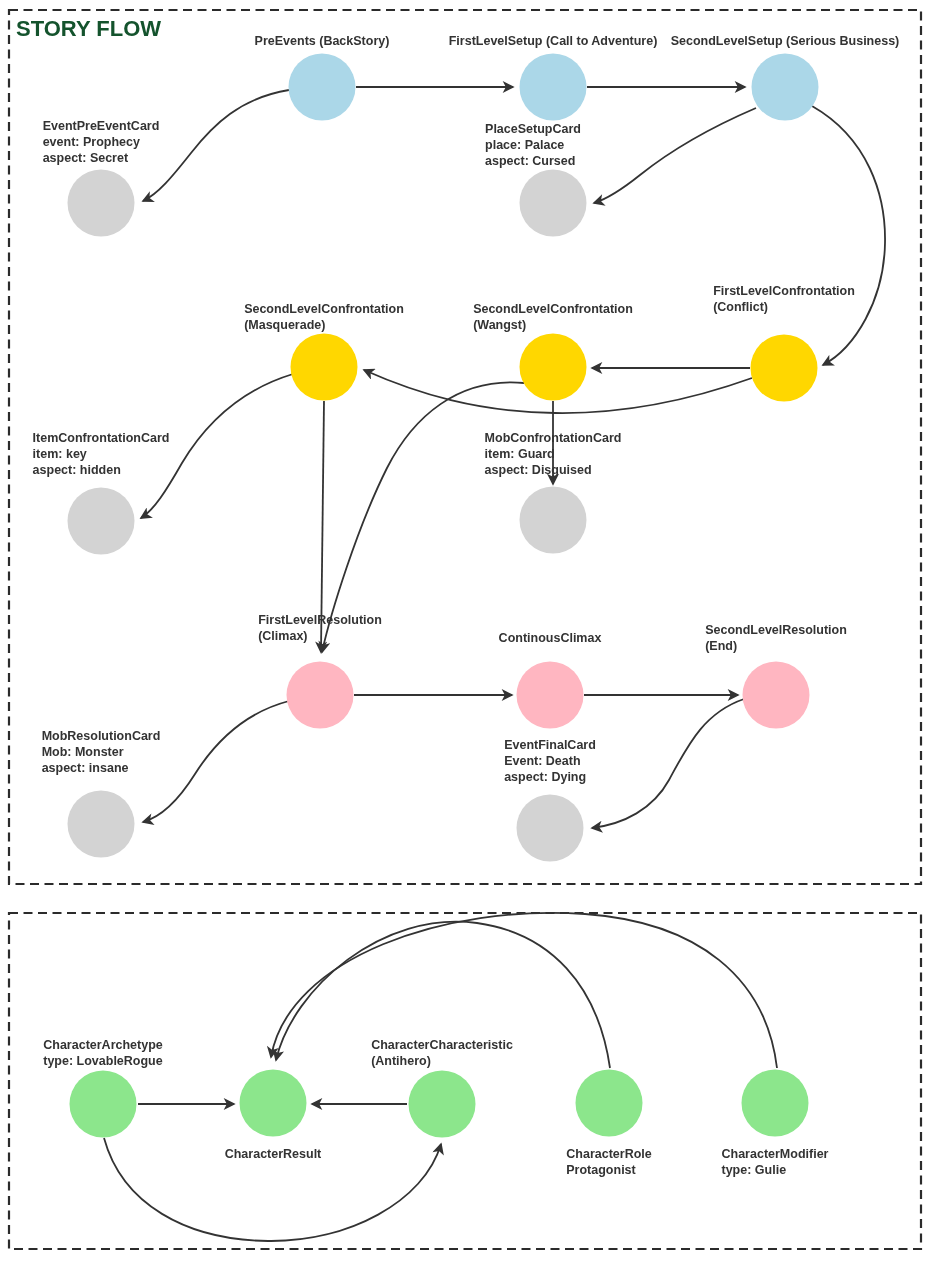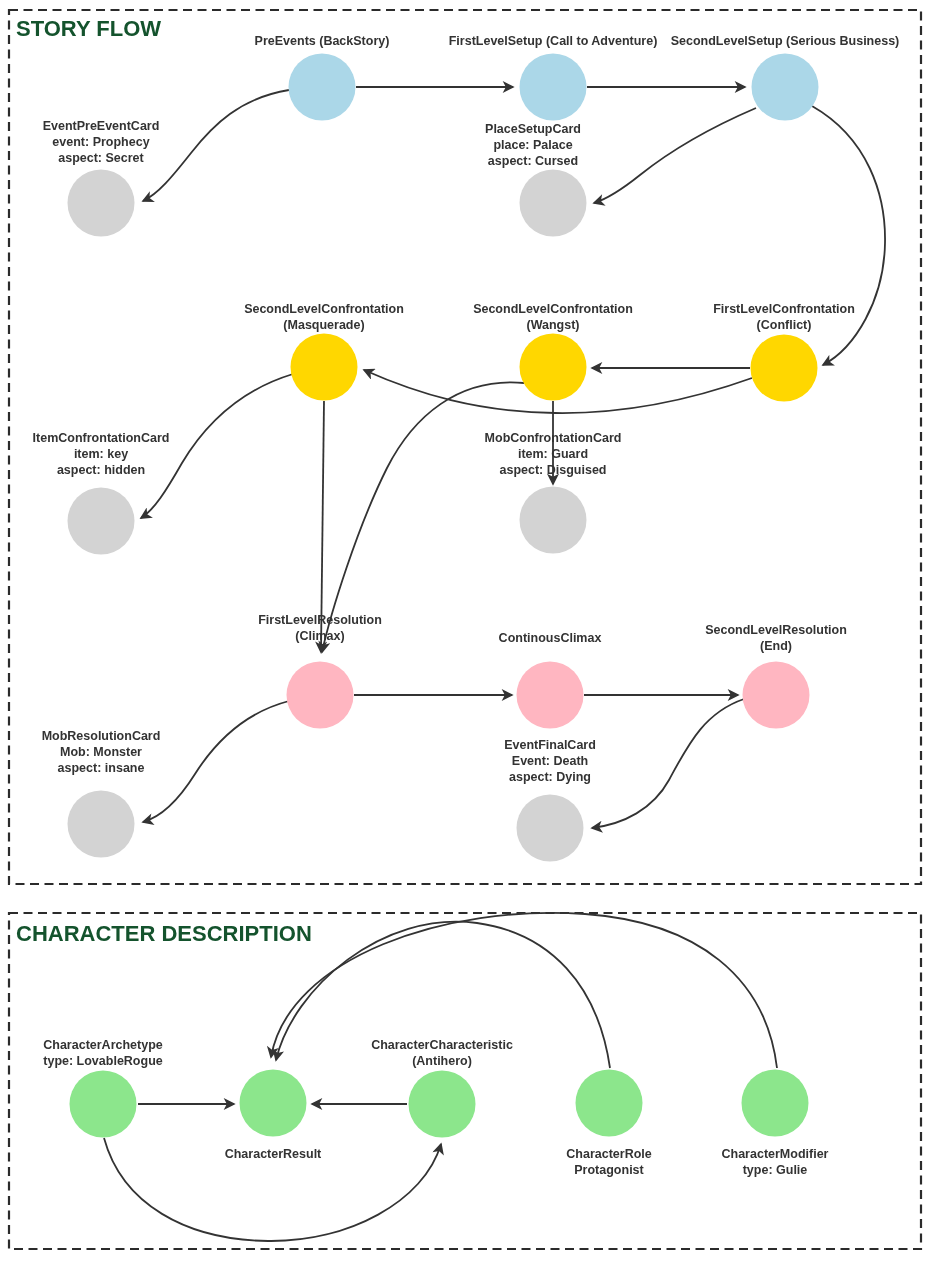--- a/index.html
+++ b/index.html
@@ -6,37 +6,36 @@
   .canvas{
     position:relative;width:936px;height:1265px;background:#ffffff;
     font-family:"Liberation Sans","DejaVu Sans",sans-serif;overflow:hidden;
   }
   svg.layer{position:absolute;left:0;top:0;width:936px;height:1265px;z-index:1;}
   .node{
     position:absolute;width:67px;height:67px;border-radius:50%;
     transform:translate(-50%,-50%);z-index:2;
   }
   .lbl{
-    position:absolute;transform:translateX(-50%);text-align:center;
+    position:absolute;transform:translateX(-50%);text-align:left;
     font-size:12.5px;font-weight:700;line-height:16px;color:#333333;
     white-space:nowrap;z-index:3;
   }
   .lbl span{display:block;}
   .section-title{
     position:absolute;font-size:22px;font-weight:800;color:#14532d;
     letter-spacing:0px;z-index:3;white-space:nowrap;
   }
 </style>
 </head>
 <body>
 
 <div class="canvas">
 
   <div class="section-title" style="left:16px;top:16px">STORY FLOW</div>
-  <div class="section-title" style="left:16px;top:921px">CHARACTER DESCRIPTION</div>
 
   <svg class="layer" xmlns="http://www.w3.org/2000/svg">
     <defs>
       <marker id="arrow" viewBox="0 0 10 10" refX="8.6" refY="5" markerWidth="13" markerHeight="12" orient="auto-start-reverse" markerUnits="userSpaceOnUse">
         <path d="M0,0 L10,5 L0,10 L2.6,5 z" fill="#333333" style="fill: rgb(51, 51, 51);"></path>
       </marker>
     </defs>
 
     <rect x="9" y="10" width="912" height="874" fill="none" stroke="#2b2b2b" stroke-width="2.2" stroke-dasharray="9 5.5"></rect>
     <rect x="9" y="913" width="912" height="336" fill="none" stroke="#2b2b2b" stroke-width="2.2" stroke-dasharray="9 5.5"></rect>
@@ -107,21 +106,21 @@
       <span>aspect: Cursed</span>
   </div>
   <div class="lbl" style="left:324px;top:301px">
     <span>SecondLevelConfrontation</span>
       <span>(Masquerade)</span>
   </div>
   <div class="lbl" style="left:553px;top:301px">
     <span>SecondLevelConfrontation</span>
       <span>(Wangst)</span>
   </div>
-  <div class="lbl" style="left:784px;top:301px">
+  <div class="lbl" style="left:784px;top:283px">
     <span>FirstLevelConfrontation</span>
       <span>(Conflict)</span>
   </div>
   <div class="lbl" style="left:101px;top:430px">
     <span>ItemConfrontationCard</span>
       <span>item: key</span>
       <span>aspect: hidden</span>
   </div>
   <div class="lbl" style="left:553px;top:430px">
     <span>MobConfrontationCard</span>

